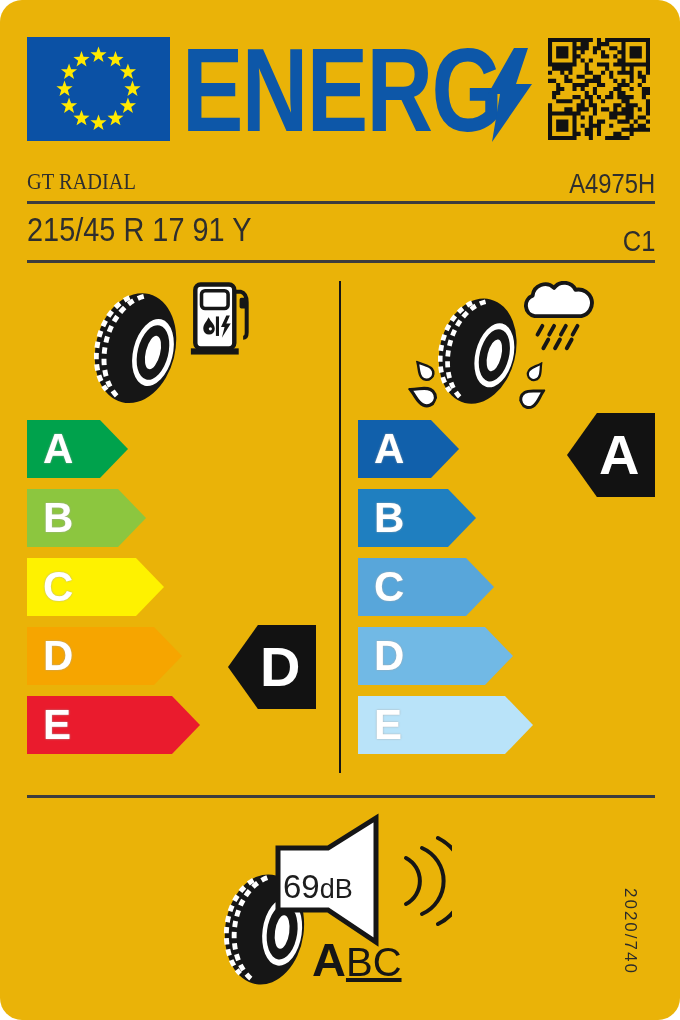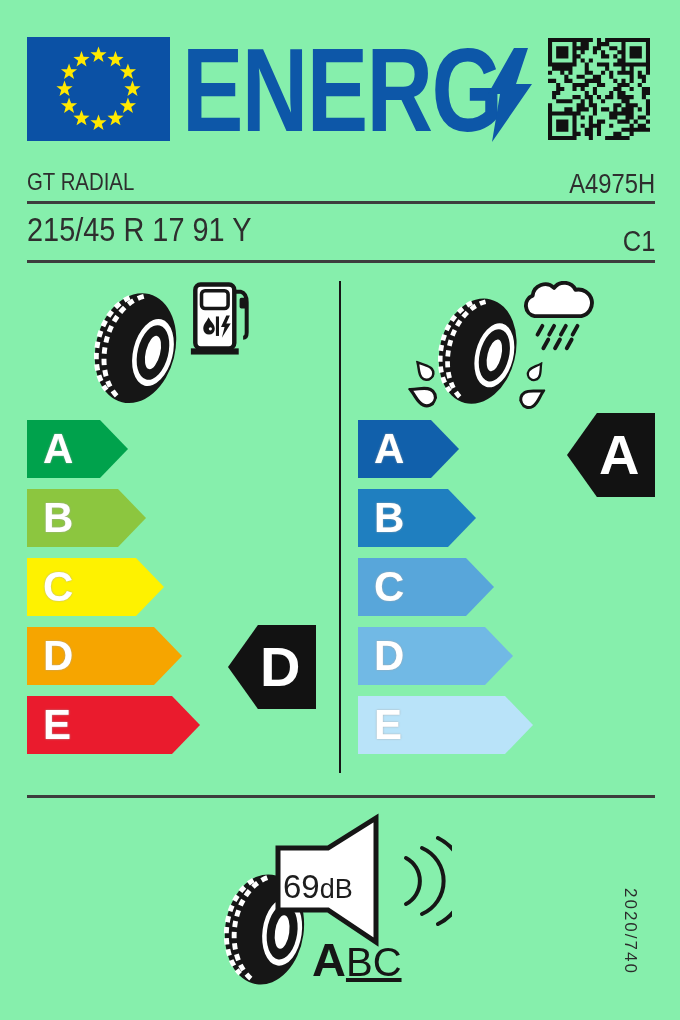--- a/index.html
+++ b/index.html
@@ -1,28 +1,28 @@
 <!DOCTYPE html>
 <html><head>
 <meta charset="utf-8">
 <style>
   html,body{margin:0;padding:0;background:#fff;}
-  .label{position:relative;width:680px;height:1020px;background:#86efac;overflow:hidden;
-         font-family:"Liberation Sans", sans-serif;color:#222;}
+  .label{position:relative;width:680px;height:1020px;background:#eab308;overflow:hidden;
+         font-family:"Liberation Sans", sans-serif;color:#222;border-radius:22px;}
   .abs{position:absolute;}
   
   .flag{left:27px;top:37px;width:143px;height:104px;}
   .energ{left:182px;top:31px;font-size:118px;line-height:118px;font-weight:bold;
          color:#0d57a8;letter-spacing:-2px;transform:scaleX(0.78);transform-origin:0 0;white-space:nowrap;}
   .bolt{left:488px;top:48px;}
   .qr{left:548px;top:38px;}
   
   .cond{display:inline-block;transform:scaleX(0.85);transform-origin:0 50%;white-space:nowrap;}
   .cond-r{display:inline-block;transform:scaleX(0.85);transform-origin:100% 50%;white-space:nowrap;}
-  .brand{left:27px;top:168px;font-size:24px;color:#2e2e2e;}
+  .brand{left:27px;top:168px;font-size:24px;color:#2e2e2e;font-family:Liberation Serif, serif;}
   .model{right:25px;top:168px;font-size:28px;color:#2e2e2e;text-align:right;}
   .size{left:27px;top:210px;font-size:34px;color:#2e2e2e;}
   .tclass{right:25px;top:224px;font-size:30px;color:#2e2e2e;}
   .hline{height:3px;background:#3d3d3d;left:27px;width:628px;}
   .vline{left:339px;top:281px;width:2px;height:492px;background:#161616;}
   
   .scale{left:27px;top:420px;width:300px;height:340px;}
   .scale.right{left:358px;}
   .arrow{position:absolute;left:0;height:58px;
          clip-path:polygon(0 0,calc(100% - 28px) 0,100% 50%,calc(100% - 28px) 100%,0 100%);

